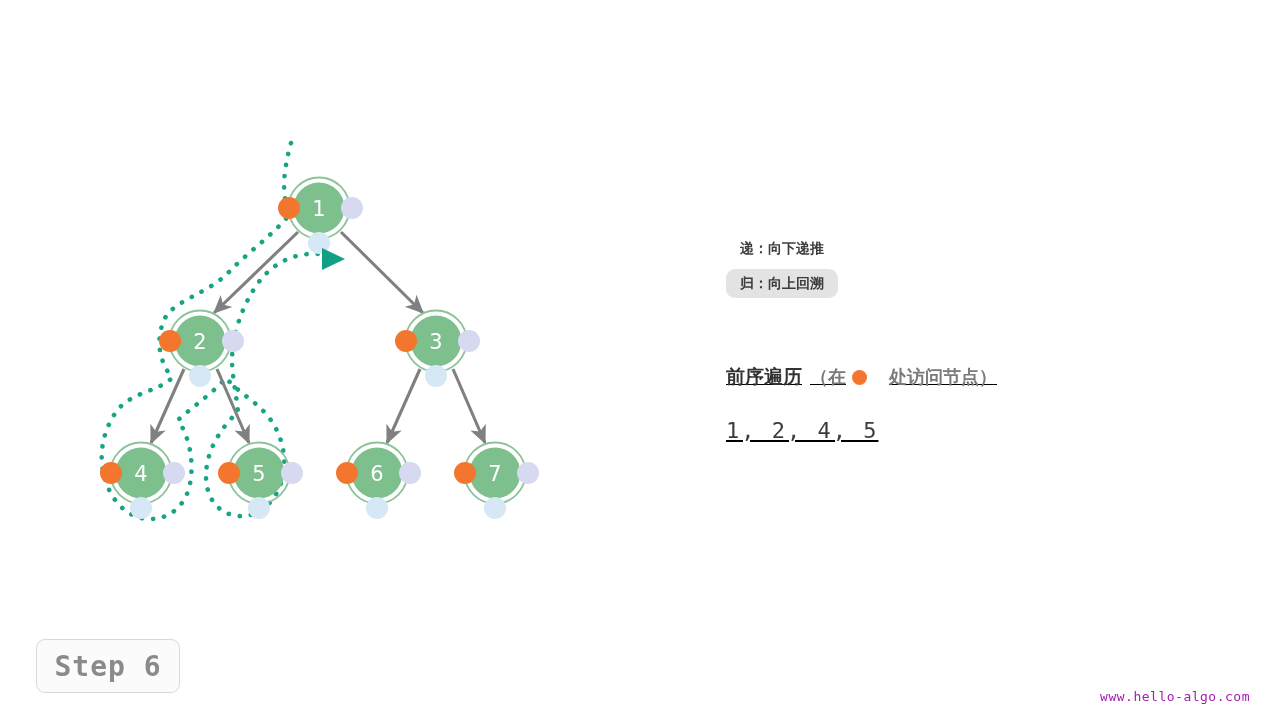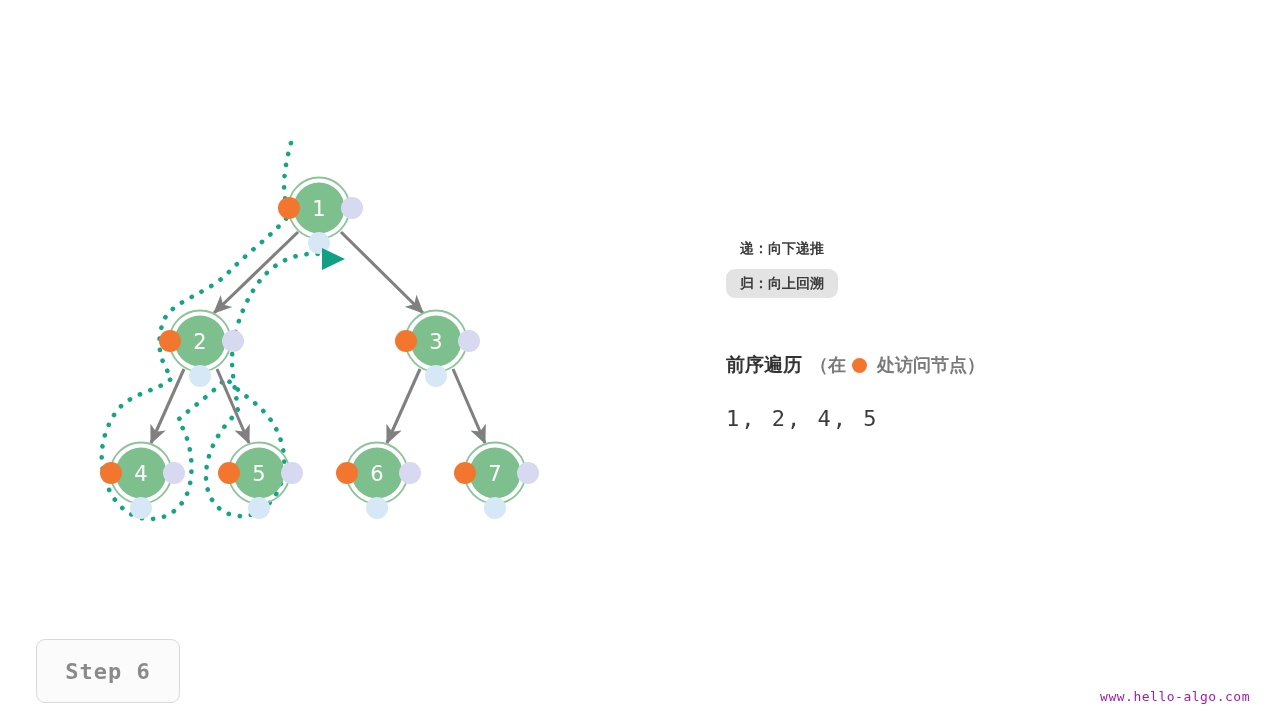--- a/index.html
+++ b/index.html
@@ -53,22 +53,23 @@
   }
   .legend-row .lbl { font-weight: bold; }
   .legend-row .desc { font-weight: bold; }
   .legend-row.highlight {
     background: #e3e3e3;
   }
 
   .order-block {
     position: absolute;
     left: 726px;
-    top: 352px;
+    top: 364px;
     width: 470px;
+    text-decoration: underline;
   }
   .order-title-line {
     display: flex;
     align-items: center;
     white-space: nowrap;
     font-size: 19px;
     color: #3c3c3c;
   }
   .order-title {
     font-weight: bold;
@@ -97,29 +98,29 @@
     color: #3c3c3c;
     letter-spacing: 2px;
   }
 
   
   .step-badge {
     position: absolute;
     left: 36px;
     top: 639px;
     width: 144px;
-    height: 64px;
+    height: 54px;
     border: 1px solid #d9d9d9;
     border-radius: 9px;
     background: #fbfbfb;
     display: flex;
     align-items: center;
     justify-content: center;
     font-family: "DejaVu Sans Mono", "Liberation Mono", monospace;
-    font-size: 22px;
+    font-size: 28px;
     font-weight: bold;
     color: #8a8a8a;
     letter-spacing: 1px;
     box-sizing: border-box;
   }
 
   
   .watermark {
     position: absolute;
     right: 30px;
@@ -248,20 +249,20 @@
   <div class="legend-row highlight">
     <span class="lbl">归：</span><span class="desc">向上回溯</span>
   </div>
 </div>
 
 <div class="order-block">
   <div class="order-title-line">
     <span class="order-title">前序遍历</span>
     <span class="order-paren">（在</span>
     <span class="order-dot"></span>
-    <span class="order-paren" style="margin-left:4px">处访问节点）</span>
+    <span class="order-paren" style="margin-left:16px">处访问节点）</span>
   </div>
   <div class="order-result">1, 2, 4, 5</div>
 </div>
 
 <div class="step-badge">Step 6</div>
 
 <div class="watermark">www.hello-algo.com</div>
 
 </body></html>

